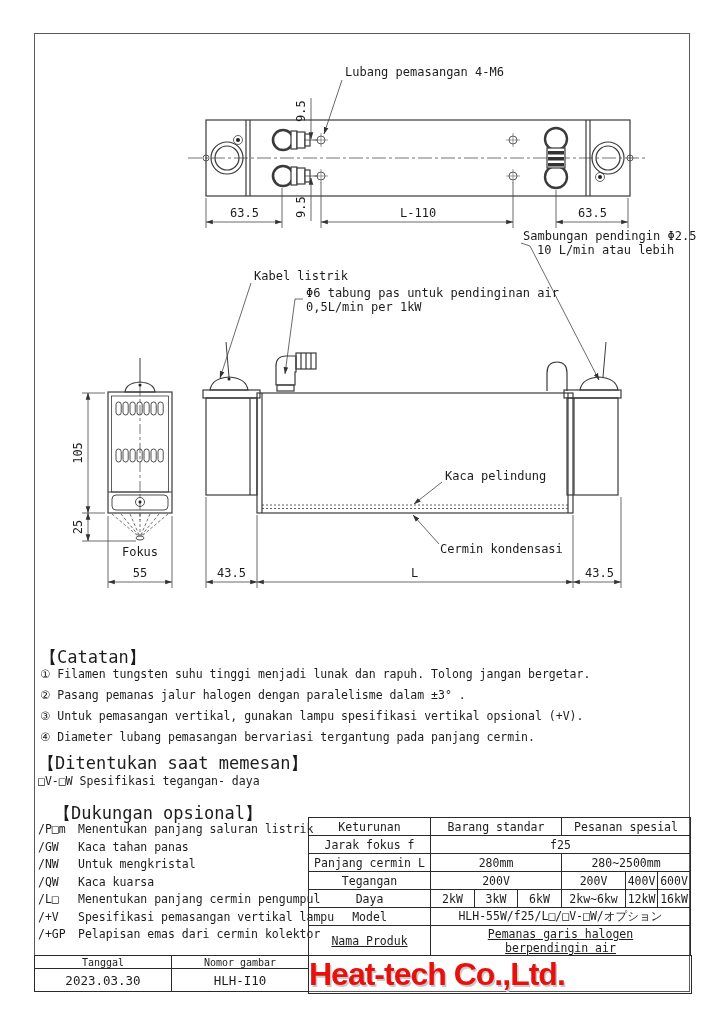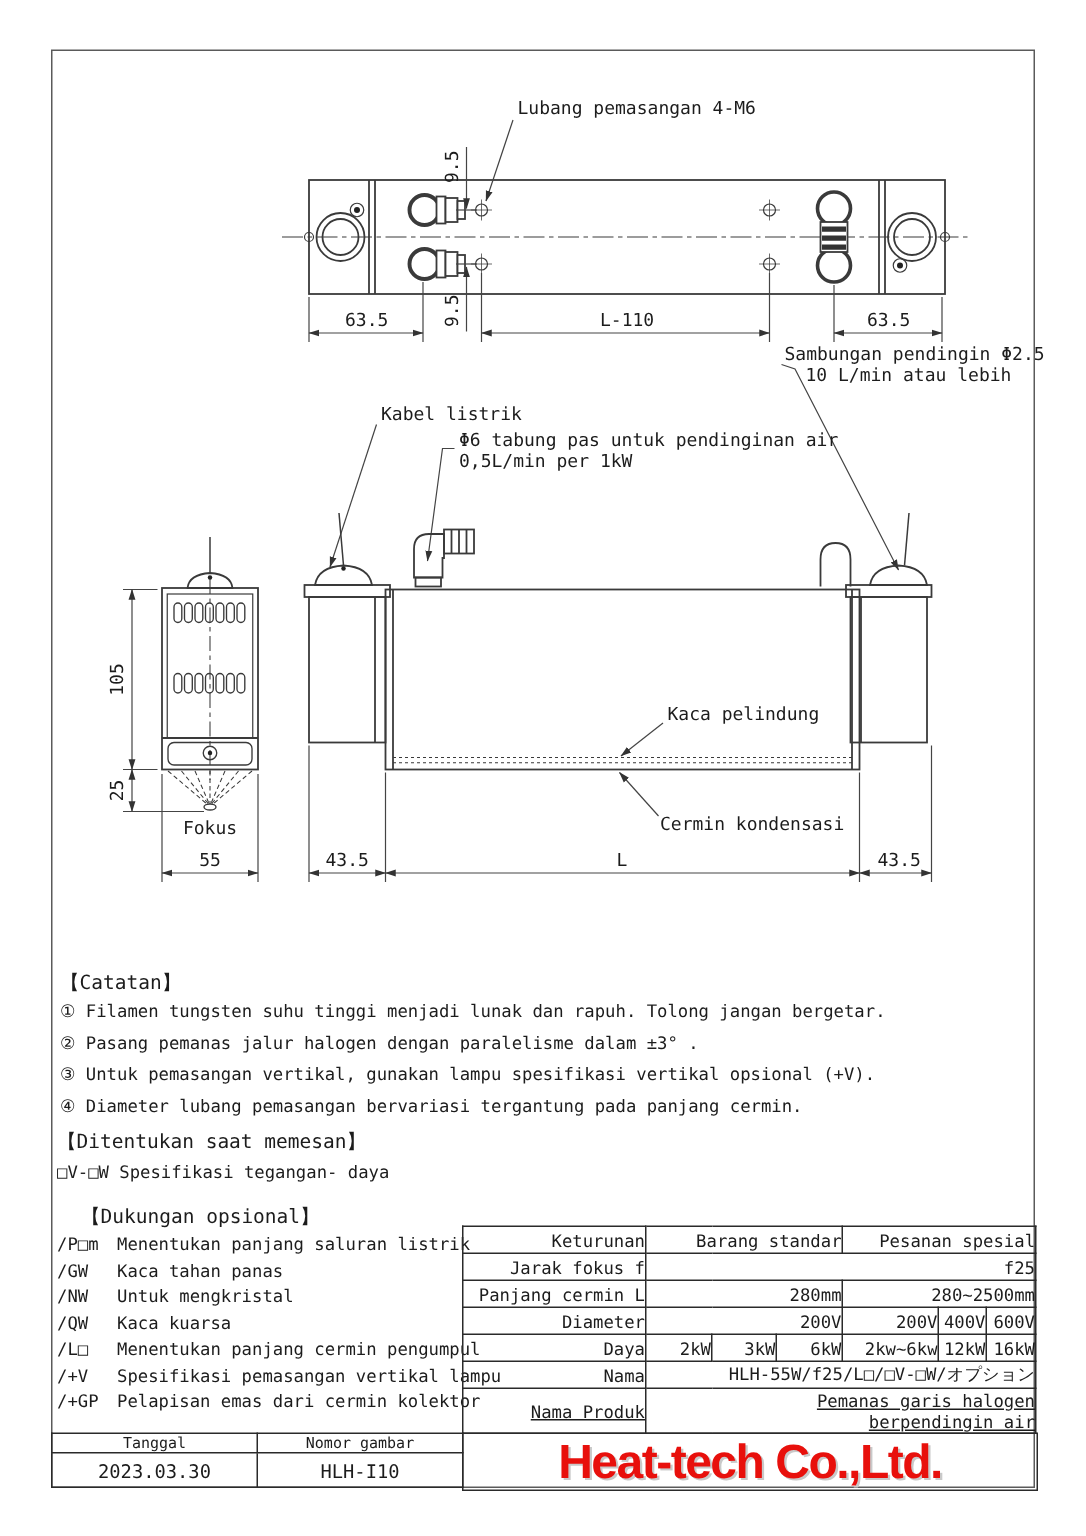--- a/index.html
+++ b/index.html
@@ -5,39 +5,39 @@
   html,body{margin:0;padding:0;background:#fff;}
   #sheet{position:relative;width:724px;height:1024px;background:#fff;
          font-family:"DejaVu Sans Mono","DejaVu Sans",monospace;color:#1c1c1c;overflow:hidden;}
   #frame{position:absolute;left:34px;top:33px;width:654px;height:957px;border:1.5px solid #5a5a5a;}
   svg{position:absolute;left:0;top:0;}
   svg text{font-family:"DejaVu Sans Mono","DejaVu Sans",monospace;fill:#1c1c1c;}
   .t12{font-size:12px;}
   .dim{font-size:12px;}
   
   .abs{position:absolute;}
-  .sec-title{font-size:13px;white-space:pre;}
+  .sec-title{font-size:17px;white-space:pre;}
   .note-line{font-size:11.5px;line-height:21px;white-space:pre;}
   .order-line{font-size:11.5px;line-height:18px;white-space:pre;}
   .opt-row{display:flex;font-size:11.5px;line-height:17.5px;}
   .opt-code{width:40px;flex:0 0 auto;white-space:pre;}
   .opt-desc{white-space:pre;}
   
   table{border-collapse:collapse;table-layout:fixed;}
   #specTable{position:absolute;left:308px;top:817px;width:382px;font-size:11.5px;}
-  #specTable td{border:1px solid #2a2a2a;text-align:right;padding:0;white-space:nowrap;overflow:hidden;}
+  #specTable td{border:1px solid #2a2a2a;text-align:center;padding:0;white-space:nowrap;overflow:hidden;}
   #specTable tr{height:18px;}
   #specTable tr.tall{height:30px;text-decoration:underline;}
   
   #titleBlock{position:absolute;left:34px;top:955px;width:274px;font-size:12.5px;}
   #titleBlock td{border:1px solid #2a2a2a;text-align:center;padding:0;}
   #titleBlock .hdr{font-size:10px;height:12px;}
   #titleBlock .val{height:22px;}
   #logoCell{position:absolute;left:308px;top:955px;width:382px;height:37px;
-            border:1px solid #2a2a2a;display:flex;align-items:center;justify-content:center;}
+            border:1px solid #2a2a2a;display:flex;align-items:center;}
   #logoText{font-family:"Liberation Sans","DejaVu Sans",sans-serif;font-weight:bold;
             font-size:32px;letter-spacing:-1px;color:#e8100c;text-shadow:1.5px 1.5px 0 #c9c9c9;}
 </style>
 </head>
 <body>
 
 <div id="sheet">
   <div id="frame"></div>
 
   <svg width="724" height="1024" viewBox="0 0 724 1024">
@@ -312,37 +312,37 @@
     <tr>
       <td>Jarak fokus f</td>
       <td colspan="6">f25</td>
     </tr>
     <tr>
       <td>Panjang cermin L</td>
       <td colspan="3">280mm</td>
       <td colspan="3">280~2500mm</td>
     </tr>
     <tr>
-      <td>Diameter</td>
+      <td>Tegangan</td>
       <td colspan="3">200V</td>
       <td>200V</td>
       <td>400V</td>
       <td>600V</td>
     </tr>
     <tr>
       <td>Daya</td>
       <td>2kW</td>
       <td>3kW</td>
       <td>6kW</td>
       <td>2kw~6kw</td>
       <td>12kW</td>
       <td>16kW</td>
     </tr>
     <tr>
-      <td>Nama</td>
+      <td>Model</td>
       <td colspan="6">HLH-55W/f25/L□/□V-□W/オプション</td>
     </tr>
     <tr class="tall">
       <td>Nama Produk</td>
       <td colspan="6">
         <div>Pemanas garis halogen</div>
         <div>berpendingin air</div>
       </td>
     </tr>
   </tbody>

